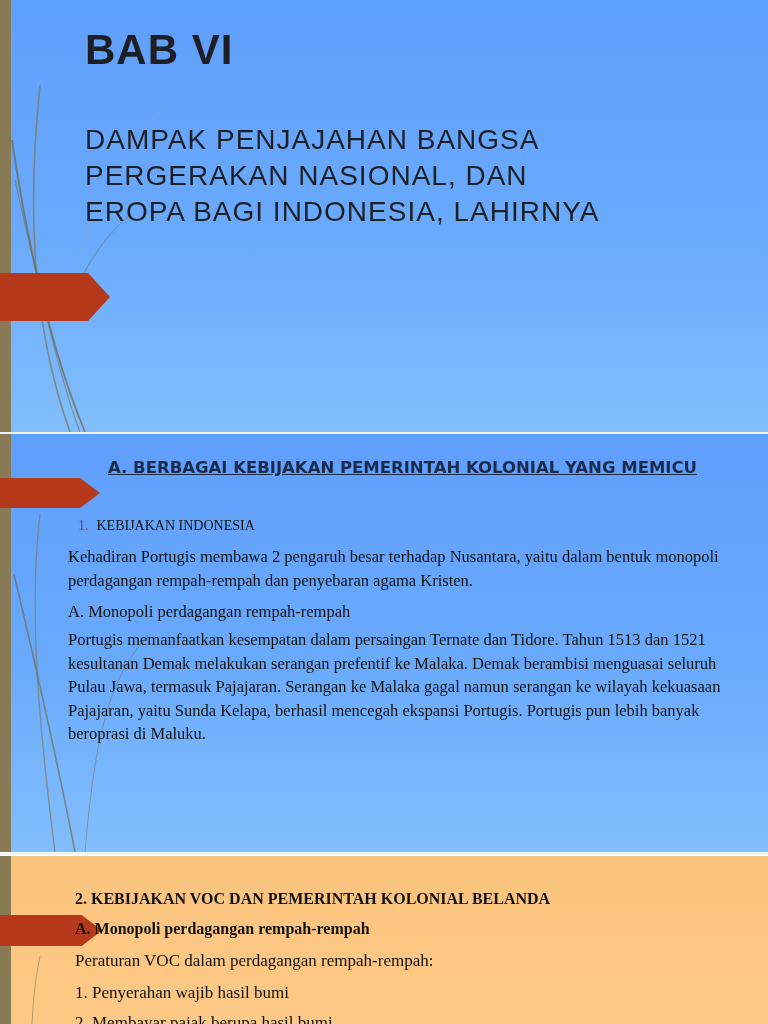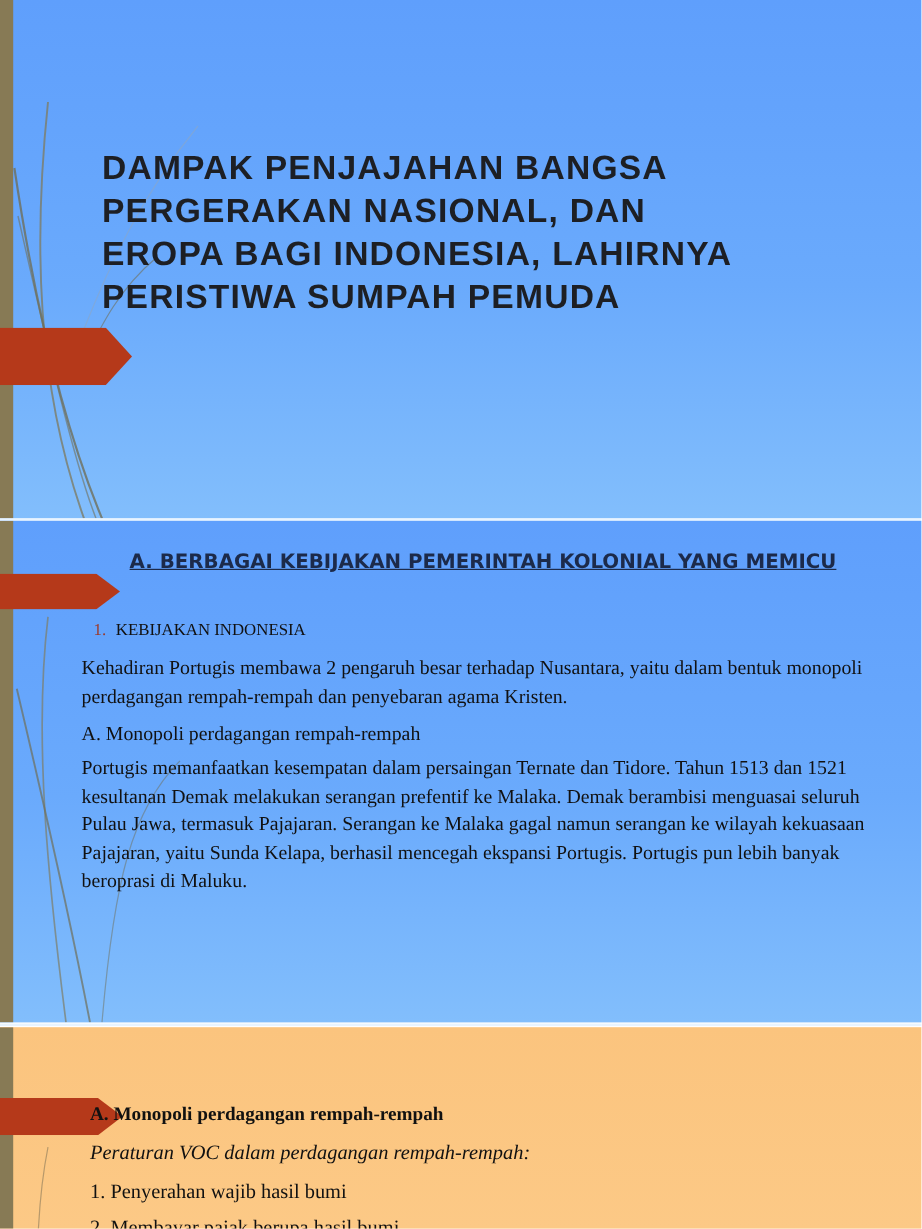--- a/index.html
+++ b/index.html
@@ -11,21 +11,21 @@
   .swoosh { position: absolute; left: 0; top: 0; pointer-events: none; }
   .arrow { position: absolute; left: 0; height: 48px; width: 110px; background: #b5391a;
            clip-path: polygon(0 0, 80% 0, 100% 50%, 80% 100%, 0 100%); }
   .divider { position: absolute; left: 0; width: 768px; height: 2px; background: #e8f4ff; }
 
   
   #s1 { top: 0; height: 432px; }
   .bab { position: absolute; left: 85px; top: 26px; font-family: "Liberation Sans", sans-serif;
          font-weight: 900; font-size: 42px; color: #1d1f24; letter-spacing: 1px; }
   .title1 { position: absolute; left: 85px; top: 122px; width: 660px; font-family: "Liberation Sans", sans-serif;
-            font-weight: 700; font-size: 28px; line-height: 36px; color: #1d1f24; letter-spacing: 1px; }
+            font-weight: 400; font-size: 28px; line-height: 36px; color: #1d1f24; letter-spacing: 1px; }
 
   
   #s2 { top: 434px; height: 418px; }
   .h2 { position: absolute; left: 108px; top: 20px; width: 640px; font-family: "DejaVu Sans", sans-serif;
         font-weight: bold; font-size: 16.5px; line-height: 27px; color: #1c2a4a; text-decoration: underline; }
   .num-item { position: absolute; left: 78px; top: 84px; font-family: "Liberation Serif", serif; font-size: 14px; color: #111; }
   .num-item .n { color: #9b3a2a; margin-right: 8px; }
   .body { position: absolute; left: 68px; width: 660px; font-family: "Liberation Serif", serif; font-size: 16.5px;
           line-height: 23.5px; color: #111; }
 
@@ -40,25 +40,25 @@
 <div class="slide blue" id="s1">
   <div class="strip"></div>
   <svg class="swoosh" width="200" height="432">
     <path d="M40 85 C 28 200, 30 320, 70 432" stroke="#7d7d66" stroke-width="1.6" fill="none" opacity="0.8"></path>
     <path d="M12 140 C 30 260, 55 360, 85 432" stroke="#6f6f5a" stroke-width="1.8" fill="none" opacity="0.8"></path>
     <path d="M15 180 C 40 290, 60 380, 80 432" stroke="#6f6f5a" stroke-width="1.2" fill="none" opacity="0.6"></path>
     <path d="M165 105 C 120 160, 90 220, 60 300" stroke="#8aa6c8" stroke-width="1" fill="none" opacity="0.6"></path>
     <path d="M130 215 C 100 240, 85 270, 70 300" stroke="#6f6f5a" stroke-width="1" fill="none" opacity="0.6"></path>
   </svg>
   <div class="arrow" style="top:273px;"></div>
+  <div class="bab">BAB VI</div>
   <div class="title1">
     <div>DAMPAK PENJAJAHAN BANGSA</div>
     <div>PERGERAKAN NASIONAL, DAN</div>
     <div>EROPA BAGI INDONESIA, LAHIRNYA</div>
-    <div>PERISTIWA SUMPAH PEMUDA</div>
   </div>
 </div>
 <div class="divider" style="top:432px;"></div>
 
 <div class="slide blue" id="s2">
   <div class="strip"></div>
   <svg class="swoosh" width="200" height="418">
     <path d="M40 80 C 28 180, 40 300, 55 418" stroke="#7d7d66" stroke-width="1.4" fill="none" opacity="0.7"></path>
     <path d="M14 140 C 40 250, 60 340, 75 418" stroke="#6f6f5a" stroke-width="1.6" fill="none" opacity="0.7"></path>
     <path d="M150 200 C 110 240, 95 300, 85 418" stroke="#6f6f5a" stroke-width="1" fill="none" opacity="0.5"></path>
@@ -75,17 +75,18 @@
   <div class="body" style="top:194px;">Portugis memanfaatkan kesempatan dalam persaingan Ternate dan Tidore. Tahun 1513 dan 1521 kesultanan Demak melakukan serangan prefentif ke Malaka. Demak berambisi menguasai seluruh Pulau Jawa, termasuk Pajajaran. Serangan ke Malaka gagal namun serangan ke wilayah kekuasaan Pajajaran, yaitu Sunda Kelapa, berhasil mencegah ekspansi Portugis. Portugis pun lebih banyak beroprasi di Maluku.</div>
 </div>
 <div class="divider" style="top:853px;"></div>
 
 <div class="slide orange" id="s3">
   <div class="strip"></div>
   <svg class="swoosh" width="120" height="168">
     <path d="M40 100 C 34 130, 33 150, 32 168" stroke="#8a7a5a" stroke-width="1" fill="none" opacity="0.6"></path>
   </svg>
   <div class="arrow" style="top:59px; height:31px; width:102px;"></div>
+  <div class="s3text bold" style="top:34px; font-size:16px;">2. KEBIJAKAN VOC DAN PEMERINTAH KOLONIAL BELANDA</div>
   <div class="s3text bold" style="top:64px; font-size:16px;">A. Monopoli perdagangan rempah-rempah</div>
-  <div class="s3text" style="top:95px; font-size:17px;font-style:italic;">Peraturan VOC dalam perdagangan rempah-rempah:</div>
+  <div class="s3text" style="top:95px; font-size:17px;">Peraturan VOC dalam perdagangan rempah-rempah:</div>
   <div class="s3text" style="top:127px; font-size:17px;">1. Penyerahan wajib hasil bumi</div>
   <div class="s3text" style="top:157px; font-size:17px;">2. Membayar pajak berupa hasil bumi</div>
 </div>
 
 </body></html>

